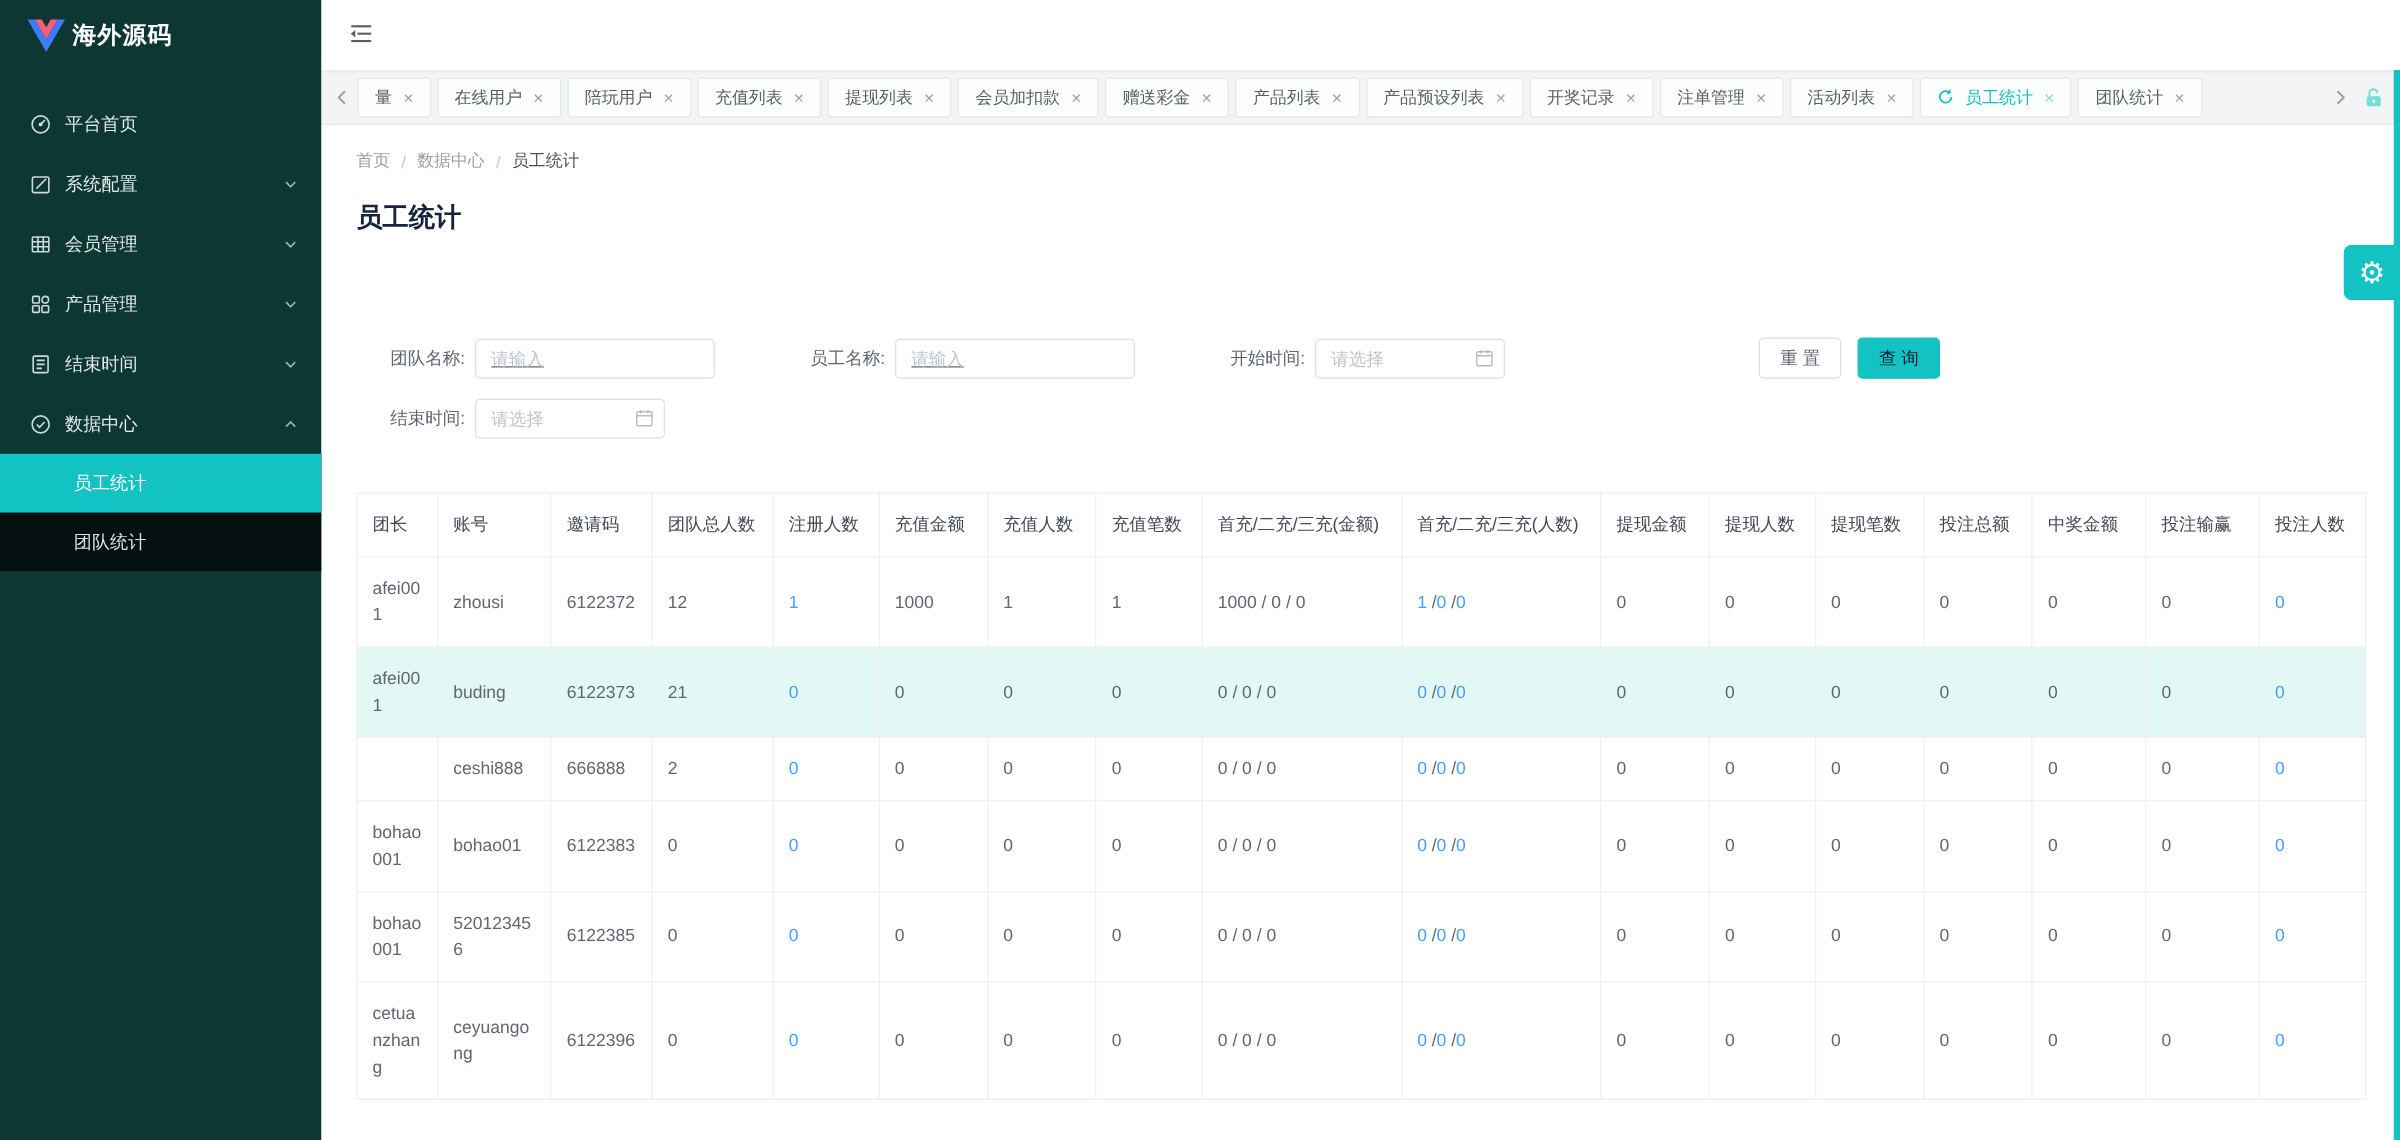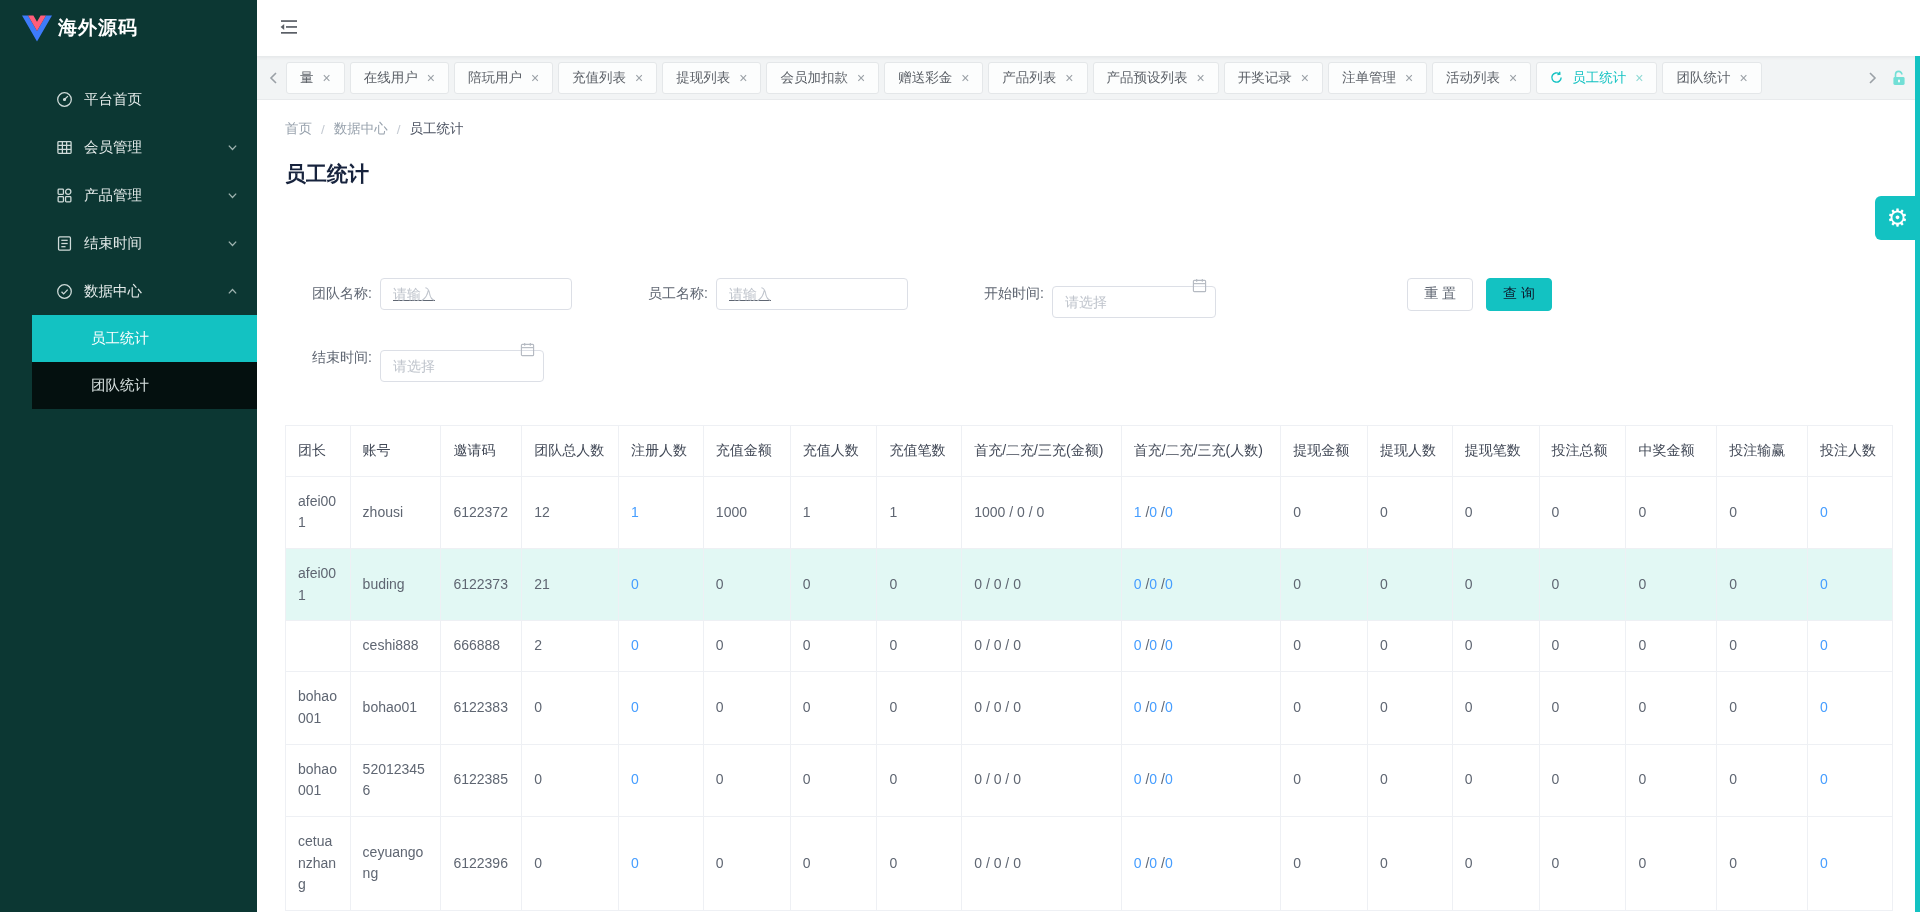--- a/index.html
+++ b/index.html
@@ -3,21 +3,21 @@
 <meta charset="utf-8">
 <style>
   * { margin:0; padding:0; box-sizing:border-box; }
   html,body { width:1920px; height:912px; overflow:hidden; }
   body { font-family:"Liberation Sans","DejaVu Sans",sans-serif; background:#fff; color:#5f6672; font-size:14px; }
 
   
   .sidebar { position:fixed; left:0; top:0; bottom:0; width:257px; background:#0c3733; z-index:30; }
   .logo { height:56px; display:flex; align-items:center; padding-left:22px; gap:6px; }
   .logo-text { color:#fff; font-size:19px; font-weight:bold; letter-spacing:1px; }
-  .menu { padding-top:19px;padding-left:32px; }
+  .menu { padding-top:19px; }
   .menu-item { height:48px; display:flex; align-items:center; padding:0 18px 0 24px; color:#e3eae9; cursor:pointer; font-size:14.5px; }
   .menu-item .mi-icon { width:17px; height:17px; margin-right:11px; color:#cfdbd9; display:flex; align-items:center; }
   .menu-item .mi-label { flex:1; }
   .menu-item .mi-caret { width:12px; height:12px; color:#9fb3b0; display:flex; align-items:center; }
   .submenu { background:#04100f; }
   .submenu-item { height:47px; display:flex; align-items:center; padding-left:59px; color:#d9e2e1; cursor:pointer; font-size:14.5px; }
   .submenu-item.active { background:var(--accent); color:#fff; }
 
   
   .header { position:fixed; left:257px; right:0; top:0; height:56px; background:#fff; display:flex; align-items:center; padding:0 24px 0 22px; box-shadow:0 1px 4px rgba(0,21,41,.08); z-index:20; }
@@ -51,21 +51,21 @@
 
   
   .filters { margin-top:82px; padding-left:15px; }
   .filter-row { display:flex; align-items:center; margin-bottom:16px; }
   .filter-group { display:flex; align-items:center; margin-right:64px; }
   .filter-label { width:72px; text-align:right; color:#5f6672; margin-right:8px; white-space:nowrap; }
   .f-input { height:32px; border:1px solid #dcdfe6; border-radius:4px; padding:0 12px; font-size:14px; color:#5f6672; font-family:inherit; outline:none; background:#fff; }
   .f-input::placeholder { color:#bfc4cc; }
   .f-text { width:192px;text-decoration:underline; }
   .date-wrap { position:relative; }
-  .f-date { width:164px; padding-right:30px;margin-top:16px; }
+  .f-date { width:152px; padding-right:30px; }
   .cal-icon { position:absolute; right:9px; top:8px; width:15px; height:15px; color:#b5bac2; pointer-events:none; }
   .filter-actions { margin-left:auto; margin-right:340px; display:flex; gap:13px; }
   .btn { height:33px; border-radius:4px; font-size:14px; padding:0 16px; cursor:pointer; font-family:inherit; }
   .btn-reset { background:#fff; border:1px solid #dcdfe6; color:#5f6672; }
   .btn-search { background:var(--accent); border:1px solid var(--accent); color:#0f172a; }
 
   
   .table-wrap { margin-top:43px; }
   table { border-collapse:collapse; table-layout:fixed; width:1608px; }
   th, td { border:1px solid #eef0f4; padding:14px 12px; font-size:14px; text-align:left; vertical-align:middle; line-height:1.55; word-break:break-all; font-weight:400; }
@@ -95,20 +95,34 @@
   <nav class="menu" id="sidebar-menu">
       <div class="menu-item">
         <span class="mi-icon">
           <svg width="17" height="17" viewBox="0 0 16 16" fill="none" stroke="currentColor" stroke-width="1.2">
             <circle cx="8" cy="8" r="6.4"></circle>
             <path d="M8 8 L11.2 4.8"></path>
             <circle cx="8" cy="8" r="0.9" fill="currentColor"></circle>
           </svg>
         </span>
         <span class="mi-label">平台首页</span>
+      </div>
+      <div class="menu-item">
+        <span class="mi-icon">
+          <svg width="17" height="17" viewBox="0 0 16 16" fill="none" stroke="currentColor" stroke-width="1.2">
+            <rect x="1.8" y="2.4" width="12.4" height="11.8" rx="1.2"></rect>
+            <path d="M5.4 10.6 L12.2 3.8 M5.4 10.6 L4.8 11.2"></path>
+          </svg>
+        </span>
+        <span class="mi-label">系统配置</span>
+        <span class="mi-caret">
+          <svg width="11" height="11" viewBox="0 0 12 12" fill="none" stroke="currentColor" stroke-width="1.4">
+            <polyline points="2,4 6,8.2 10,4"></polyline>
+          </svg>
+        </span>
       </div>
       <div class="menu-item">
         <span class="mi-icon">
           <svg width="17" height="17" viewBox="0 0 16 16" fill="none" stroke="currentColor" stroke-width="1.2">
             <rect x="1.8" y="2.4" width="12.4" height="11.2" rx="0.8"></rect>
             <line x1="1.8" y1="6" x2="14.2" y2="6"></line>
             <line x1="1.8" y1="9.8" x2="14.2" y2="9.8"></line>
             <line x1="6" y1="2.4" x2="6" y2="13.6"></line>
             <line x1="10" y1="2.4" x2="10" y2="13.6"></line>
           </svg>

